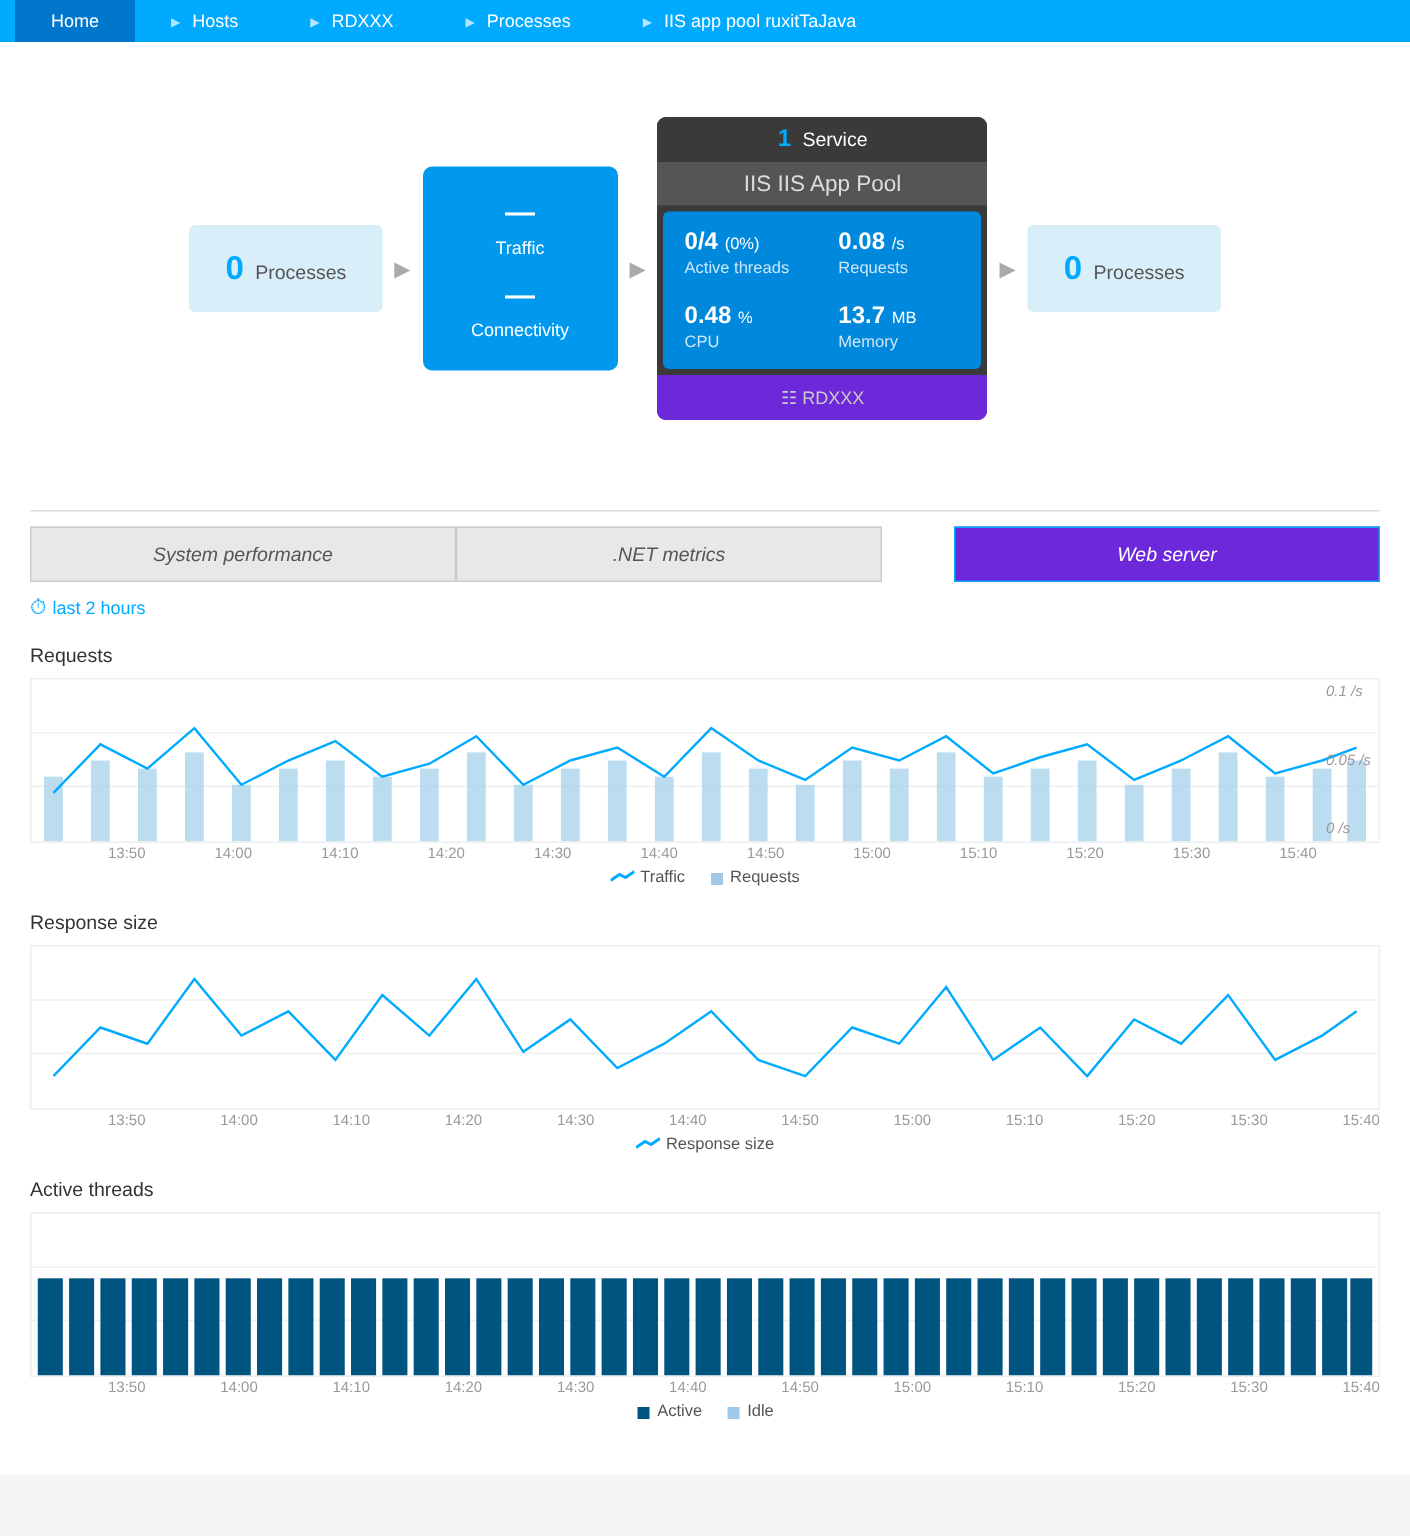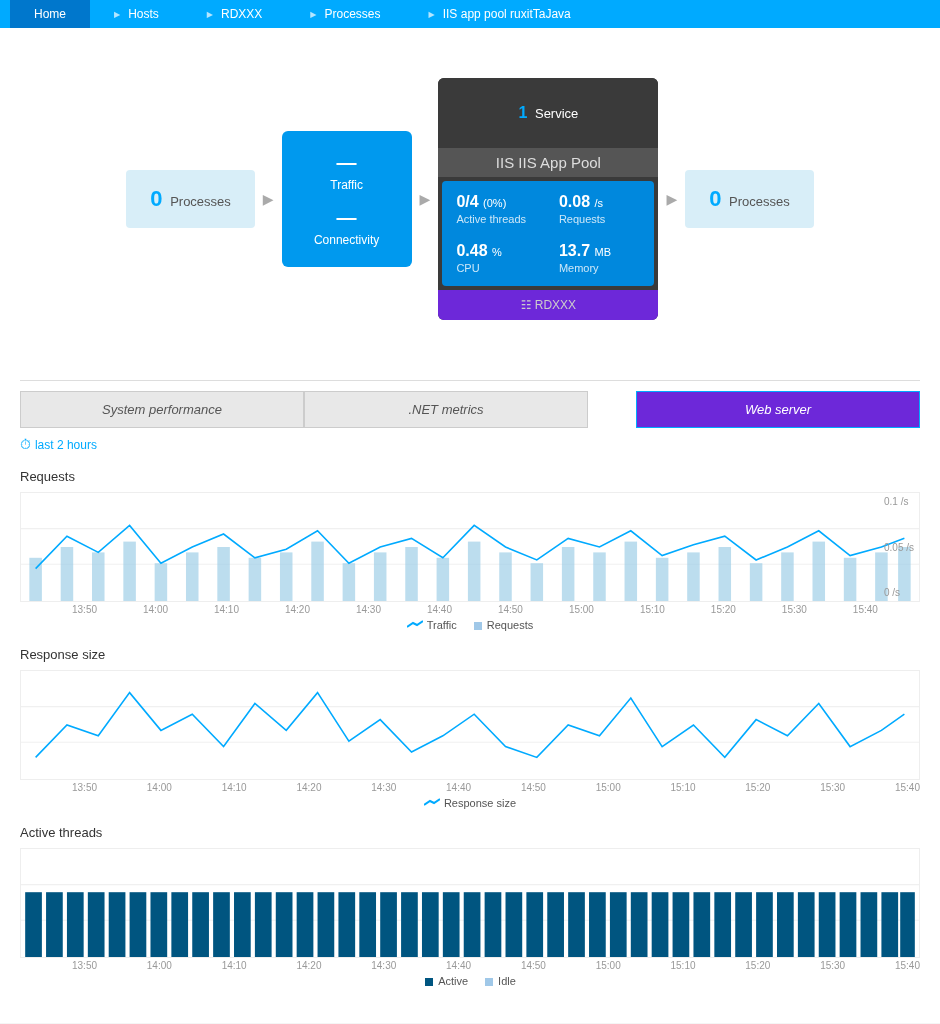--- a/index.html
+++ b/index.html
@@ -80,21 +80,21 @@
     .service-card {
       background: #3a3a3a;
       border-radius: 6px;
       min-width: 220px;
       overflow: hidden;
     }
     .service-header {
       background: #3a3a3a;
       color: white;
       text-align: center;
-      padding: 26px 12px;
+      padding: 6px 12px;
       font-size: 13px;
     }
     .service-header .count { color: #00aaff; font-size: 16px; font-weight: bold; margin-right: 4px; }
     .service-subtitle {
       background: #555;
       color: #ddd;
       text-align: center;
       padding: 6px;
       font-size: 15px;
     }
@@ -199,20 +199,21 @@
       height: 100%;
       display: flex;
       flex-direction: column;
       justify-content: space-between;
       font-size: 10px;
       color: #999;
       padding: 4px 0;
       width: 40px;
       text-align: left;
       padding-left: 4px;
+      font-style: italic;
     }
 
     .x-labels {
       display: flex;
       justify-content: space-between;
       font-size: 10px;
       color: #999;
       margin-top: 2px;
     }
   </style>

